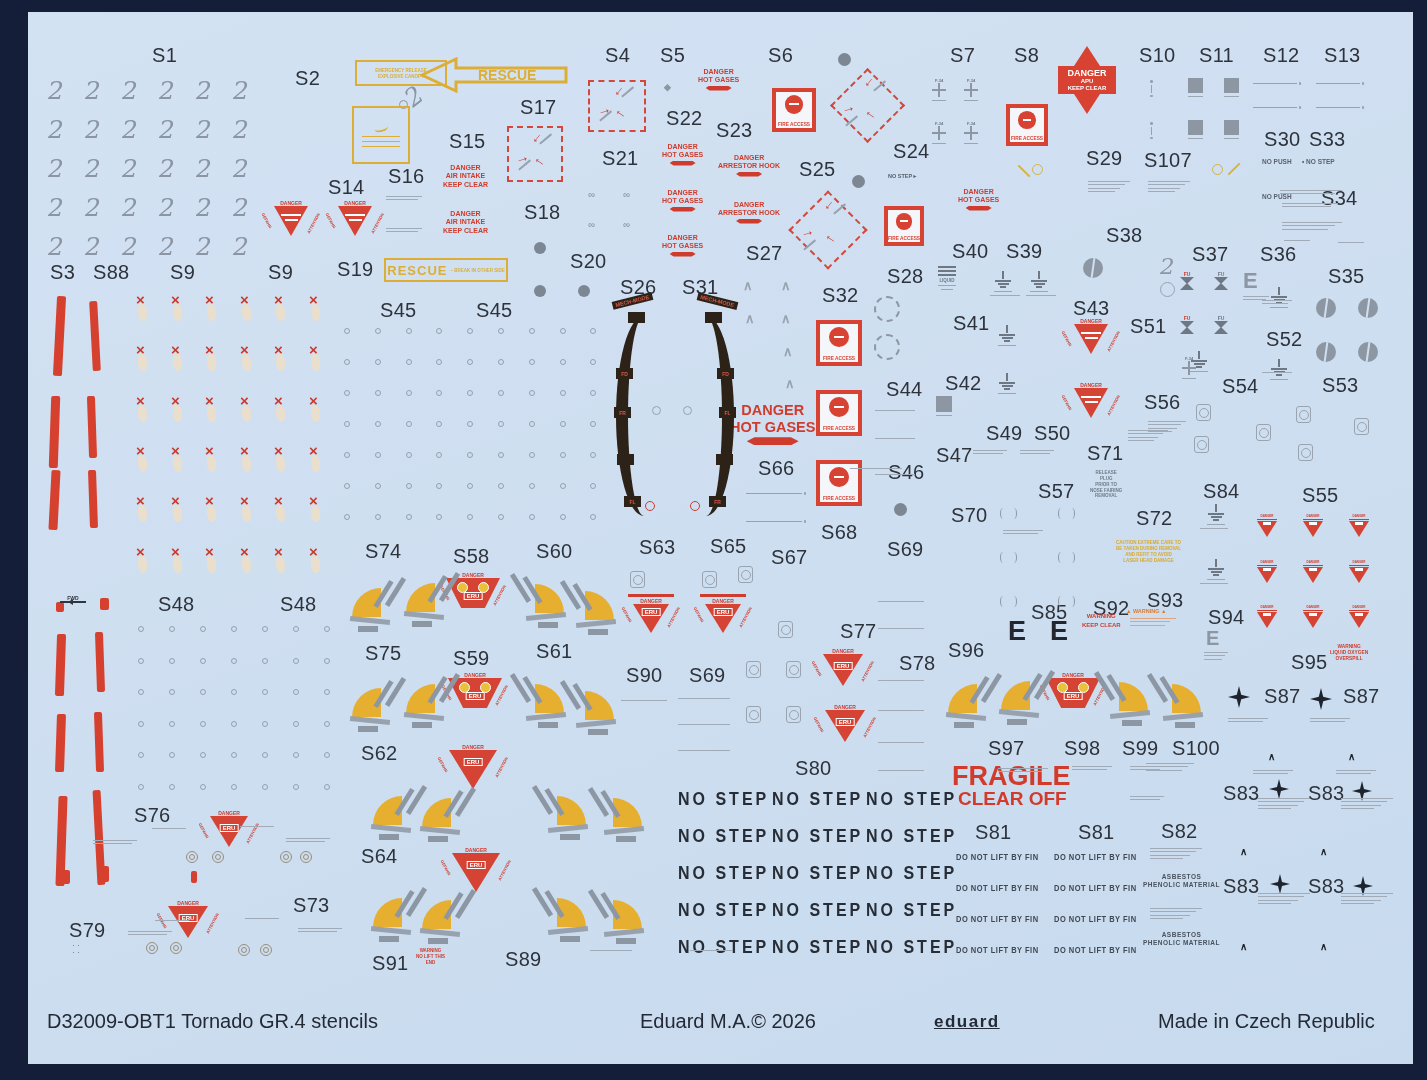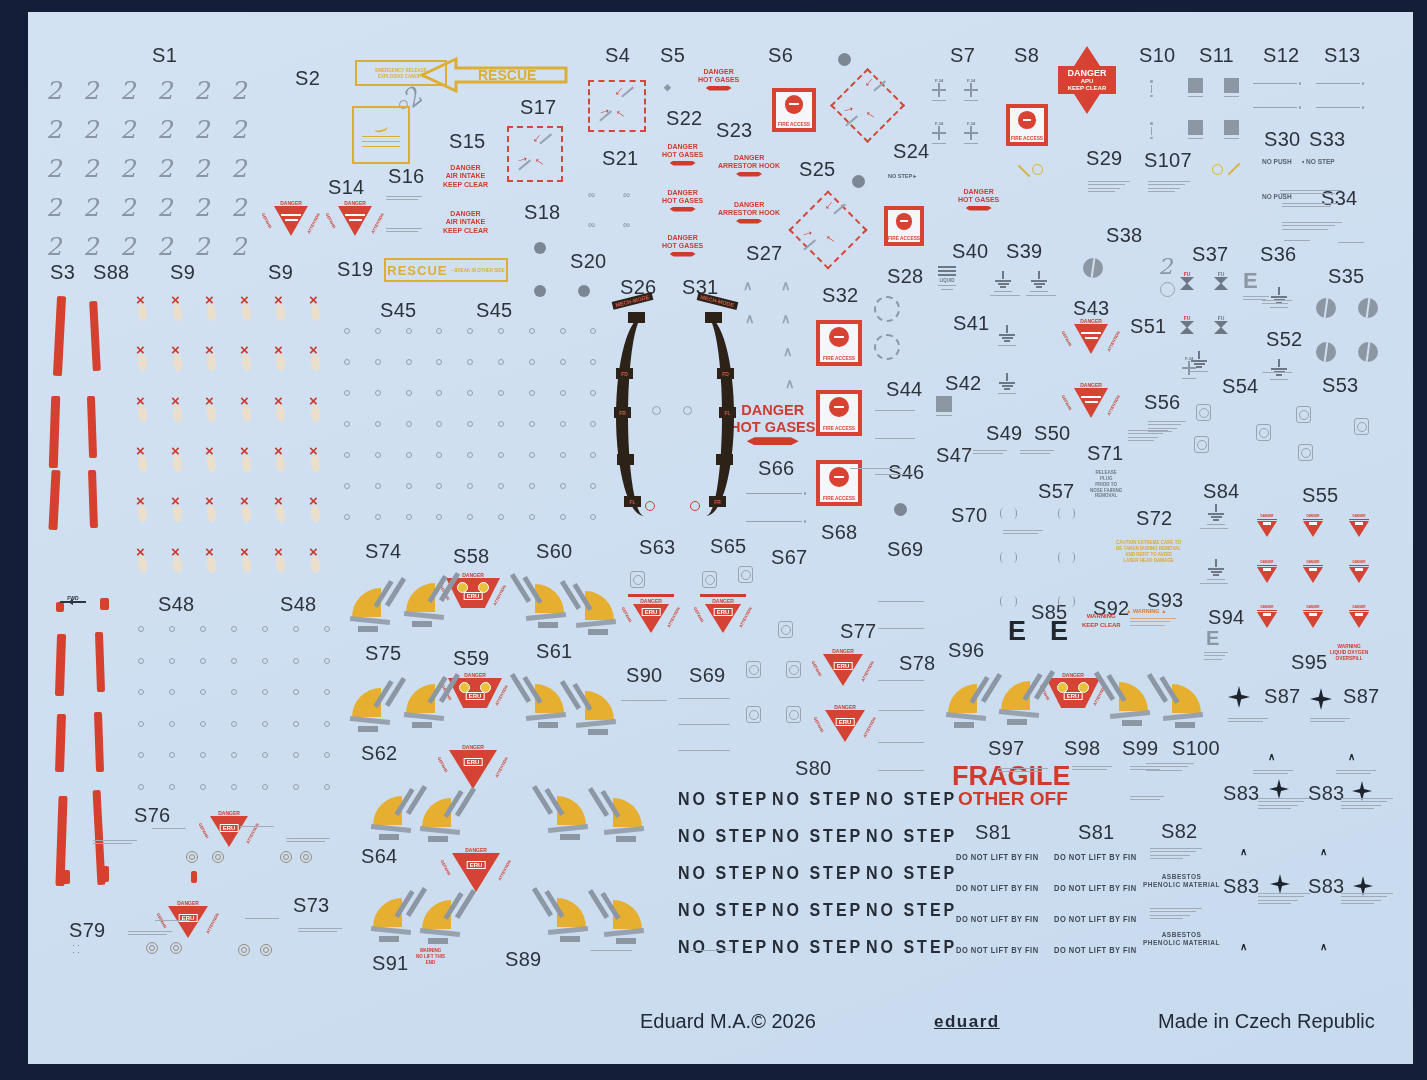--- a/index.html
+++ b/index.html
@@ -153,20 +153,21 @@
   .bk i:last-child{transform:rotate(180deg);}
   .tll{display:block;height:1.1px;margin-bottom:2.2px;}
   .eg{font-weight:800;letter-spacing:-1px;line-height:1;display:block;}
 </style>
 </head>
 <body>
 
 <div id="page">
   <div id="sheet"></div>
   <div id="layer">
+    <div class="foot" style="left:47px">D32009-OBT1 Tornado GR.4 stencils</div>
     <div class="foot" style="left:640px">Eduard M.A.© 2026</div>
     <div class="foot brand" style="left:934px">eduard</div>
     <div class="foot" style="left:1158px">Made in Czech Republic</div>
   <div class="dcl" style="left: 152px; top: 44px;">
         <span class="slabel">S1</span>
       </div>
       <div class="dcl" style="left: 295px; top: 67px;">
         <span class="slabel">S2</span>
       </div>
       <div class="dcl" style="left: 50px; top: 261px;">
@@ -1378,21 +1379,21 @@
         <b class="gt" style="left:98px;top:31px;font-size:7.5px;color:#3f4854;letter-spacing:0.5px">DO NOT LIFT BY FIN</b>
         <b class="gt" style="left:0px;top:62px;font-size:7.5px;color:#3f4854;letter-spacing:0.5px">DO NOT LIFT BY FIN</b>
         <b class="gt" style="left:98px;top:62px;font-size:7.5px;color:#3f4854;letter-spacing:0.5px">DO NOT LIFT BY FIN</b>
         <b class="gt" style="left:0px;top:93px;font-size:7.5px;color:#3f4854;letter-spacing:0.5px">DO NOT LIFT BY FIN</b>
         <b class="gt" style="left:98px;top:93px;font-size:7.5px;color:#3f4854;letter-spacing:0.5px">DO NOT LIFT BY FIN</b>
       </div>
       <div class="dcl" style="left: 952px; top: 760px;">
         <div class="tx" style="font-size:27px;color:#d23b2b;font-weight:800;letter-spacing:0px;line-height:1.25">FRAGILE</div>
       </div>
       <div class="dcl" style="left: 958px; top: 787px;">
-        <div class="tx" style="font-size:19px;color:#d23b2b;font-weight:800;letter-spacing:0px;line-height:1.25">OTHER OFF</div>
+        <div class="tx" style="font-size:19px;color:#d23b2b;font-weight:800;letter-spacing:0px;line-height:1.25">CLEAR OFF</div>
       </div>
       <div class="dcl" style="left: 1143px; top: 873px;">
         <div class="tx" style="font-size:6.5px;color:#49525e;font-weight:700;letter-spacing:0.5px;line-height:1.25">ASBESTOS<br>PHENOLIC  MATERIAL</div>
       </div>
       <div class="dcl" style="left: 1143px; top: 931px;">
         <div class="tx" style="font-size:6.5px;color:#49525e;font-weight:700;letter-spacing:0.5px;line-height:1.25">ASBESTOS<br>PHENOLIC  MATERIAL</div>
       </div>
       <div class="dcl" style="left: 994px; top: 270px;">
         <div class="ea">
           <i class="eav"></i>

